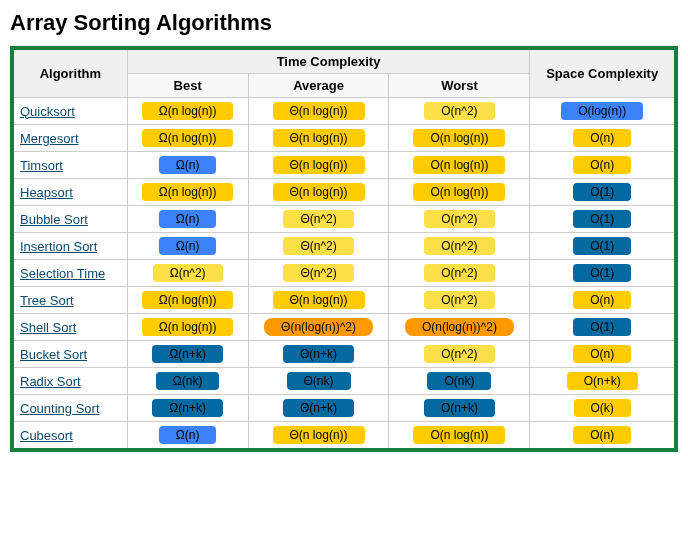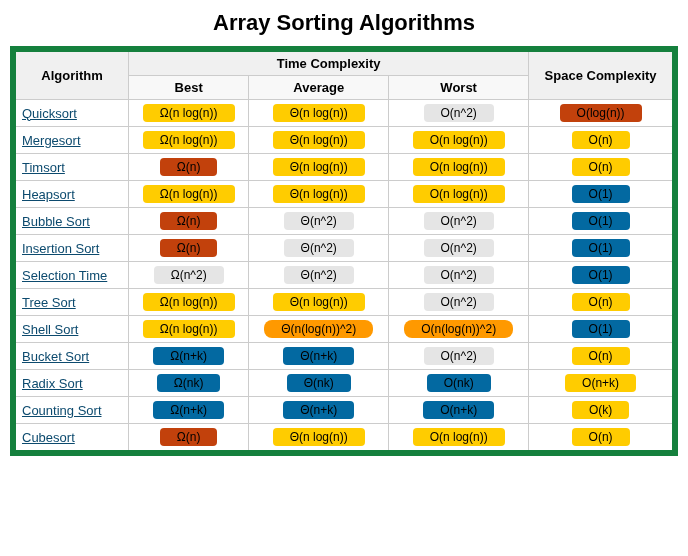--- a/index.html
+++ b/index.html
@@ -4,30 +4,29 @@
   <style>
     * { box-sizing: border-box; margin: 0; padding: 0; }
     body {
       font-family: Arial, sans-serif;
       font-size: 13px;
       background: #fff;
       padding: 10px;
       width: 688px;
     }
     h1 {
-      text-align: center;
       font-size: 22px;
       font-weight: bold;
       margin-bottom: 10px;
       color: #000;
     }
     table {
       border-collapse: collapse;
       width: 100%;
-      border: 6px solid #15803d;
+      border: 4px solid #15803d;
     }
     th, td {
       border: 1px solid #ccc;
       padding: 4px 6px;
       text-align: center;
       vertical-align: middle;
     }
     td.algo-name {
       text-align: left;
       white-space: nowrap;
@@ -47,24 +46,24 @@
     }
     .badge {
       display: inline-block;
       padding: 2px 17px;
       border-radius: 4px;
       font-size: 12px;
       font-weight: normal;
       white-space: nowrap;
     }
     .green { background: #0369a1; color: #000; }
-    .yellow-green { background: #c2410c; color: #000; }
+    .yellow-green { background: #3b82f6; color: #000; }
     .yellow { background: #ffcc00; color: #000; }
     .orange { background: #ff9900; color: #000; border-radius: 8px; }
-    .red { background: #e5e5e5; color: #000; }
+    .red { background: #fde047; color: #000; }
   </style>
 </head>
 <body>
 
 <h1>Array Sorting Algorithms</h1>
 
 <table>
   <thead>
     <tr>
       <th class="header-group" rowspan="2">Algorithm</th>

